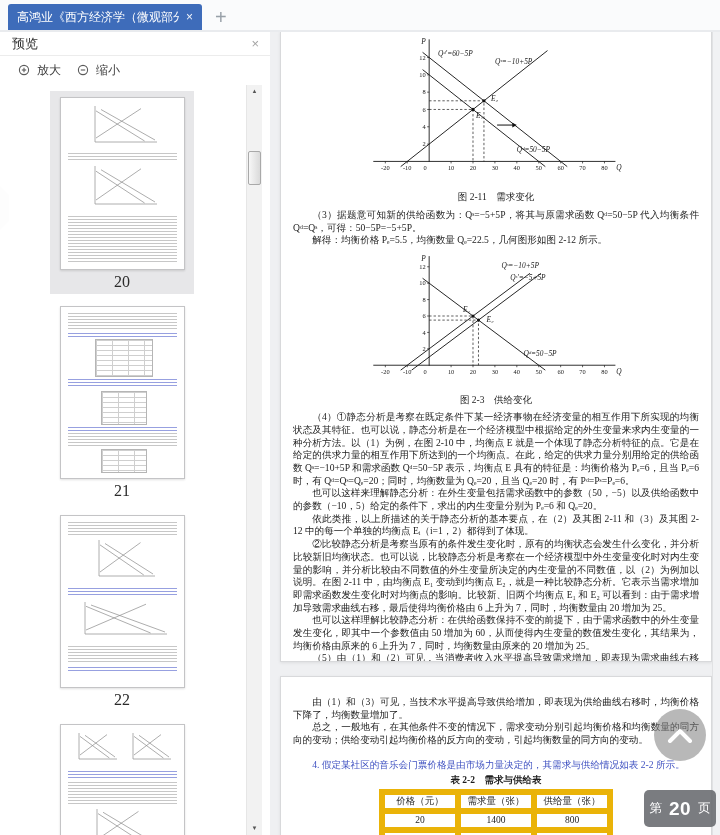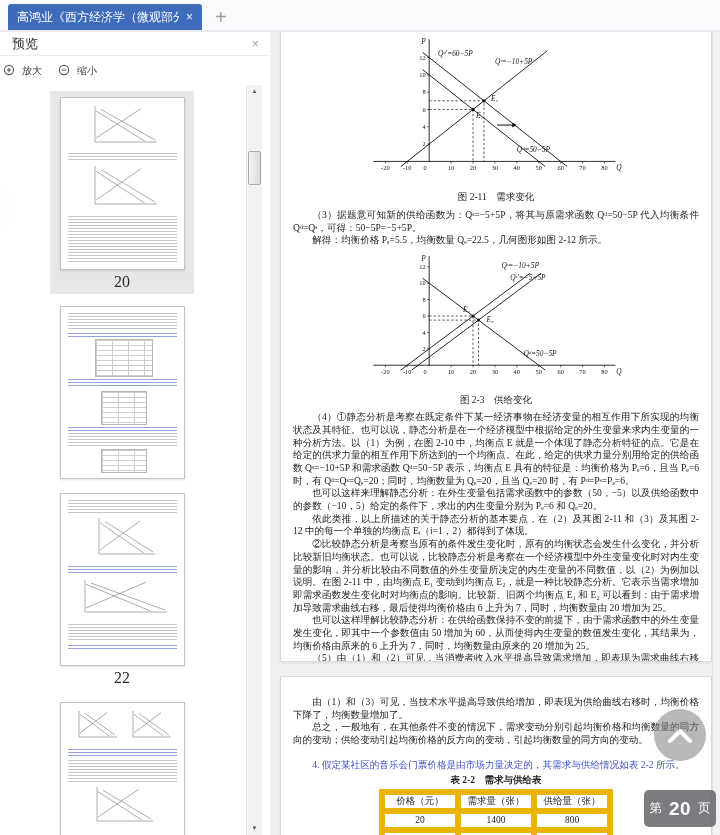--- a/index.html
+++ b/index.html
@@ -14,21 +14,21 @@
   .tab-title{white-space:nowrap;overflow:hidden;max-width:162px;}
   .tab-close{margin-left:7px;font-size:12px;opacity:.92;cursor:default;}
   .newtab{margin:0 0 3px 13px;color:#98a0a8;font-size:20px;line-height:20px;font-weight:300;}
 
   
   #sidebar{position:absolute;top:32px;left:0;width:270px;bottom:0;background:#fff;
            border-right:4px solid #0f172a;overflow:hidden;}
   .sb-header{height:23px;display:flex;align-items:center;justify-content:space-between;
              padding:0 11px 0 12px;font-size:13px;color:#333;border-bottom:1px solid #ececec;}
   .sb-close{color:#a3a3a3;font-size:13px;}
-  .sb-tools{height:29px;display:flex;align-items:center;padding-left:3px;font-size:10px;color:#3d3d3d;}
+  .sb-tools{height:29px;display:flex;align-items:center;padding-left:18px;font-size:12px;color:#3d3d3d;}
   .sb-tool{display:flex;align-items:center;margin-right:16px;}
   .sb-tool svg{margin-right:5px;}
 
   #thumbs{position:absolute;top:53px;left:0;right:24px;bottom:0;padding-top:6px;overflow:hidden;}
   .thumb-item{width:144px;margin:0 0 6px 50px;padding:6px 0 2px;text-align:center;}
   .thumb-item.selected{background:#e7e7e9;}
   .thumb-page{width:123px;height:171px;margin:0 auto;background:#fff;border:1px solid #c4c4c6;
               box-shadow:0 1px 2px rgba(0,0,0,.12);position:relative;overflow:hidden;}
   .thumb-num{margin-top:3px;font:16px "Liberation Serif",serif;color:#2b2b2b;height:19px;}
 
@@ -151,20 +151,21 @@
       <div class="thumb-page">
         <div class="tl" style="top:6px;height:18px"></div>
         <div class="tlb" style="top:26px;height:4px"></div>
         <div class="tt" style="left:34px;top:32px;width:56px;height:36px"></div>
         <div class="tlb" style="top:72px;height:8px"></div>
         <div class="tt" style="left:40px;top:84px;width:44px;height:32px"></div>
         <div class="tlb" style="top:120px;height:4px"></div>
         <div class="tl" style="top:126px;height:14px"></div>
         <div class="tt" style="left:40px;top:142px;width:44px;height:22px"></div>
       </div>
+      <div class="thumb-num">21</div>
     </div>
 
     <div class="thumb-item">
       <div class="thumb-page">
         <div class="tl" style="top:6px;height:14px"></div>
         <div class="tg" style="left:30px;top:22px;width:66px;height:46px"><svg width="66" height="46" viewBox="0 0 66 46">
               <path d="M8 2 V38 H64" fill="none" stroke="#9a9a9a" stroke-width="0.8"></path>
               <path d="M9 6.8999999999999995 L52.800000000000004 37" stroke="#8a8a8a" stroke-width="0.7"></path>
               <path d="M9 34 L49.5 4.6000000000000005" stroke="#8a8a8a" stroke-width="0.7"></path>
               <path d="M14 5.52 L62 36" stroke="#8a8a8a" stroke-width="0.7"></path>

